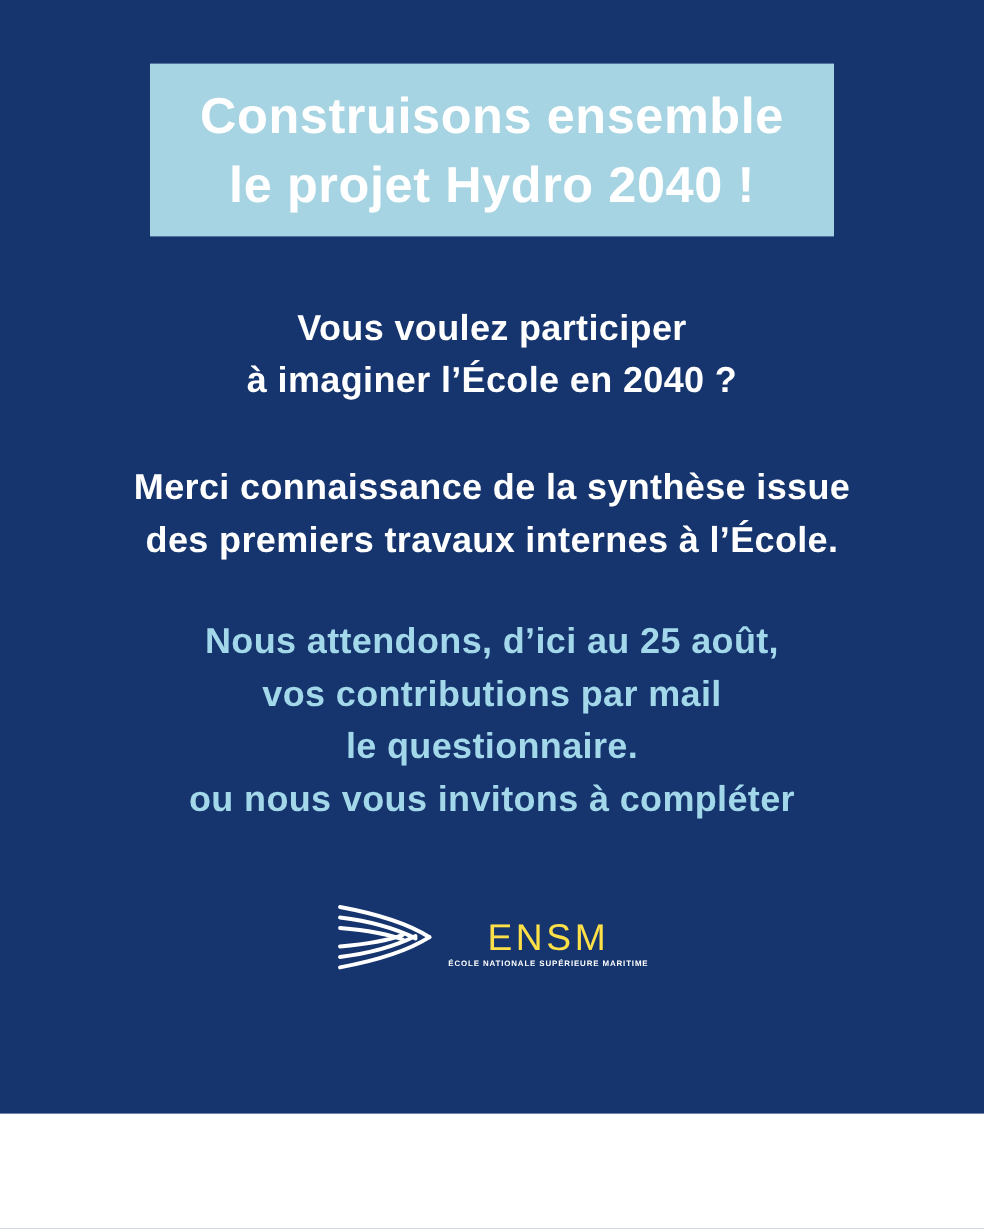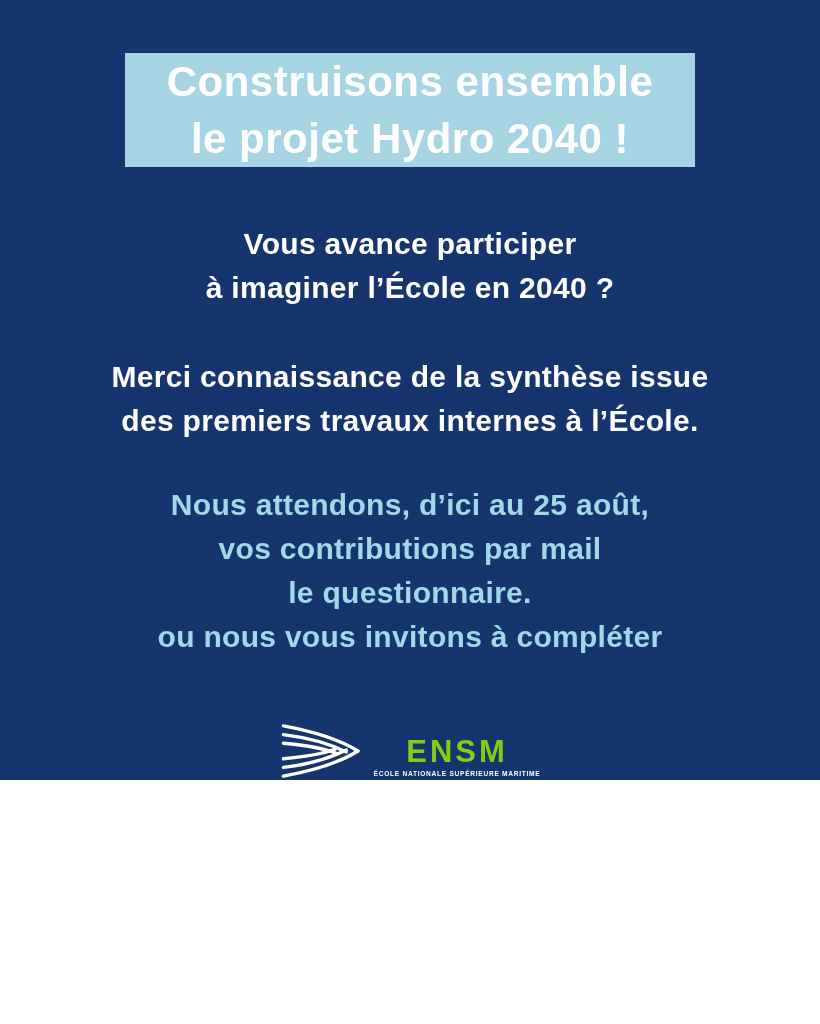--- a/index.html
+++ b/index.html
@@ -3,21 +3,21 @@
 <meta charset="utf-8">
 <style>
   * { margin: 0; padding: 0; box-sizing: border-box; }
   html, body { width: 820px; height: 1024px; }
   body {
     font-family: "Liberation Sans", "DejaVu Sans", sans-serif;
     font-weight: 700;
   }
   .poster {
     width: 820px;
-    height: 780px;
+    height: 928px;
     background: #16356e;
     display: flex;
     flex-direction: column;
     align-items: center;
     text-align: center;
     overflow: hidden;
   }
   .header-box {
     margin-top: 53px;
     width: 570px;
@@ -48,46 +48,46 @@
   }
   .logo-waves { width: 88px; height: 60px; display: block; }
   .logo-textcol {
     display: flex;
     flex-direction: column;
     align-items: center;
     margin-left: 6px;
     margin-top: 10px;
   }
   .logo-wordmark {
-    color: #84cc16;
+    color: #fde047;
     font-size: 31px;
     line-height: 31px;
     letter-spacing: 3px;
-    font-weight: 700;
+    font-weight: 400;
   }
   .logo-tagline {
     color: #ffffff;
     font-size: 6.6px;
     letter-spacing: 0.72px;
     margin-top: 3px;
     white-space: nowrap;
   }
 </style>
 </head>
 <body>
 
 <div class="poster">
 
   <div class="header-box">
     <div>Construisons ensemble</div>
     <div>le projet Hydro 2040 !</div>
   </div>
 
   <div class="textblock intro">
-    <div>Vous avance participer</div>
+    <div>Vous voulez participer</div>
     <div>à imaginer l’École en 2040 ?</div>
   </div>
 
   <div class="textblock synthese">
     <div>Merci connaissance de la synthèse issue</div>
     <div>des premiers travaux internes à l’École.</div>
   </div>
 
   <div class="textblock contribution">
     <div>Nous attendons, d’ici au 25 août,</div>

